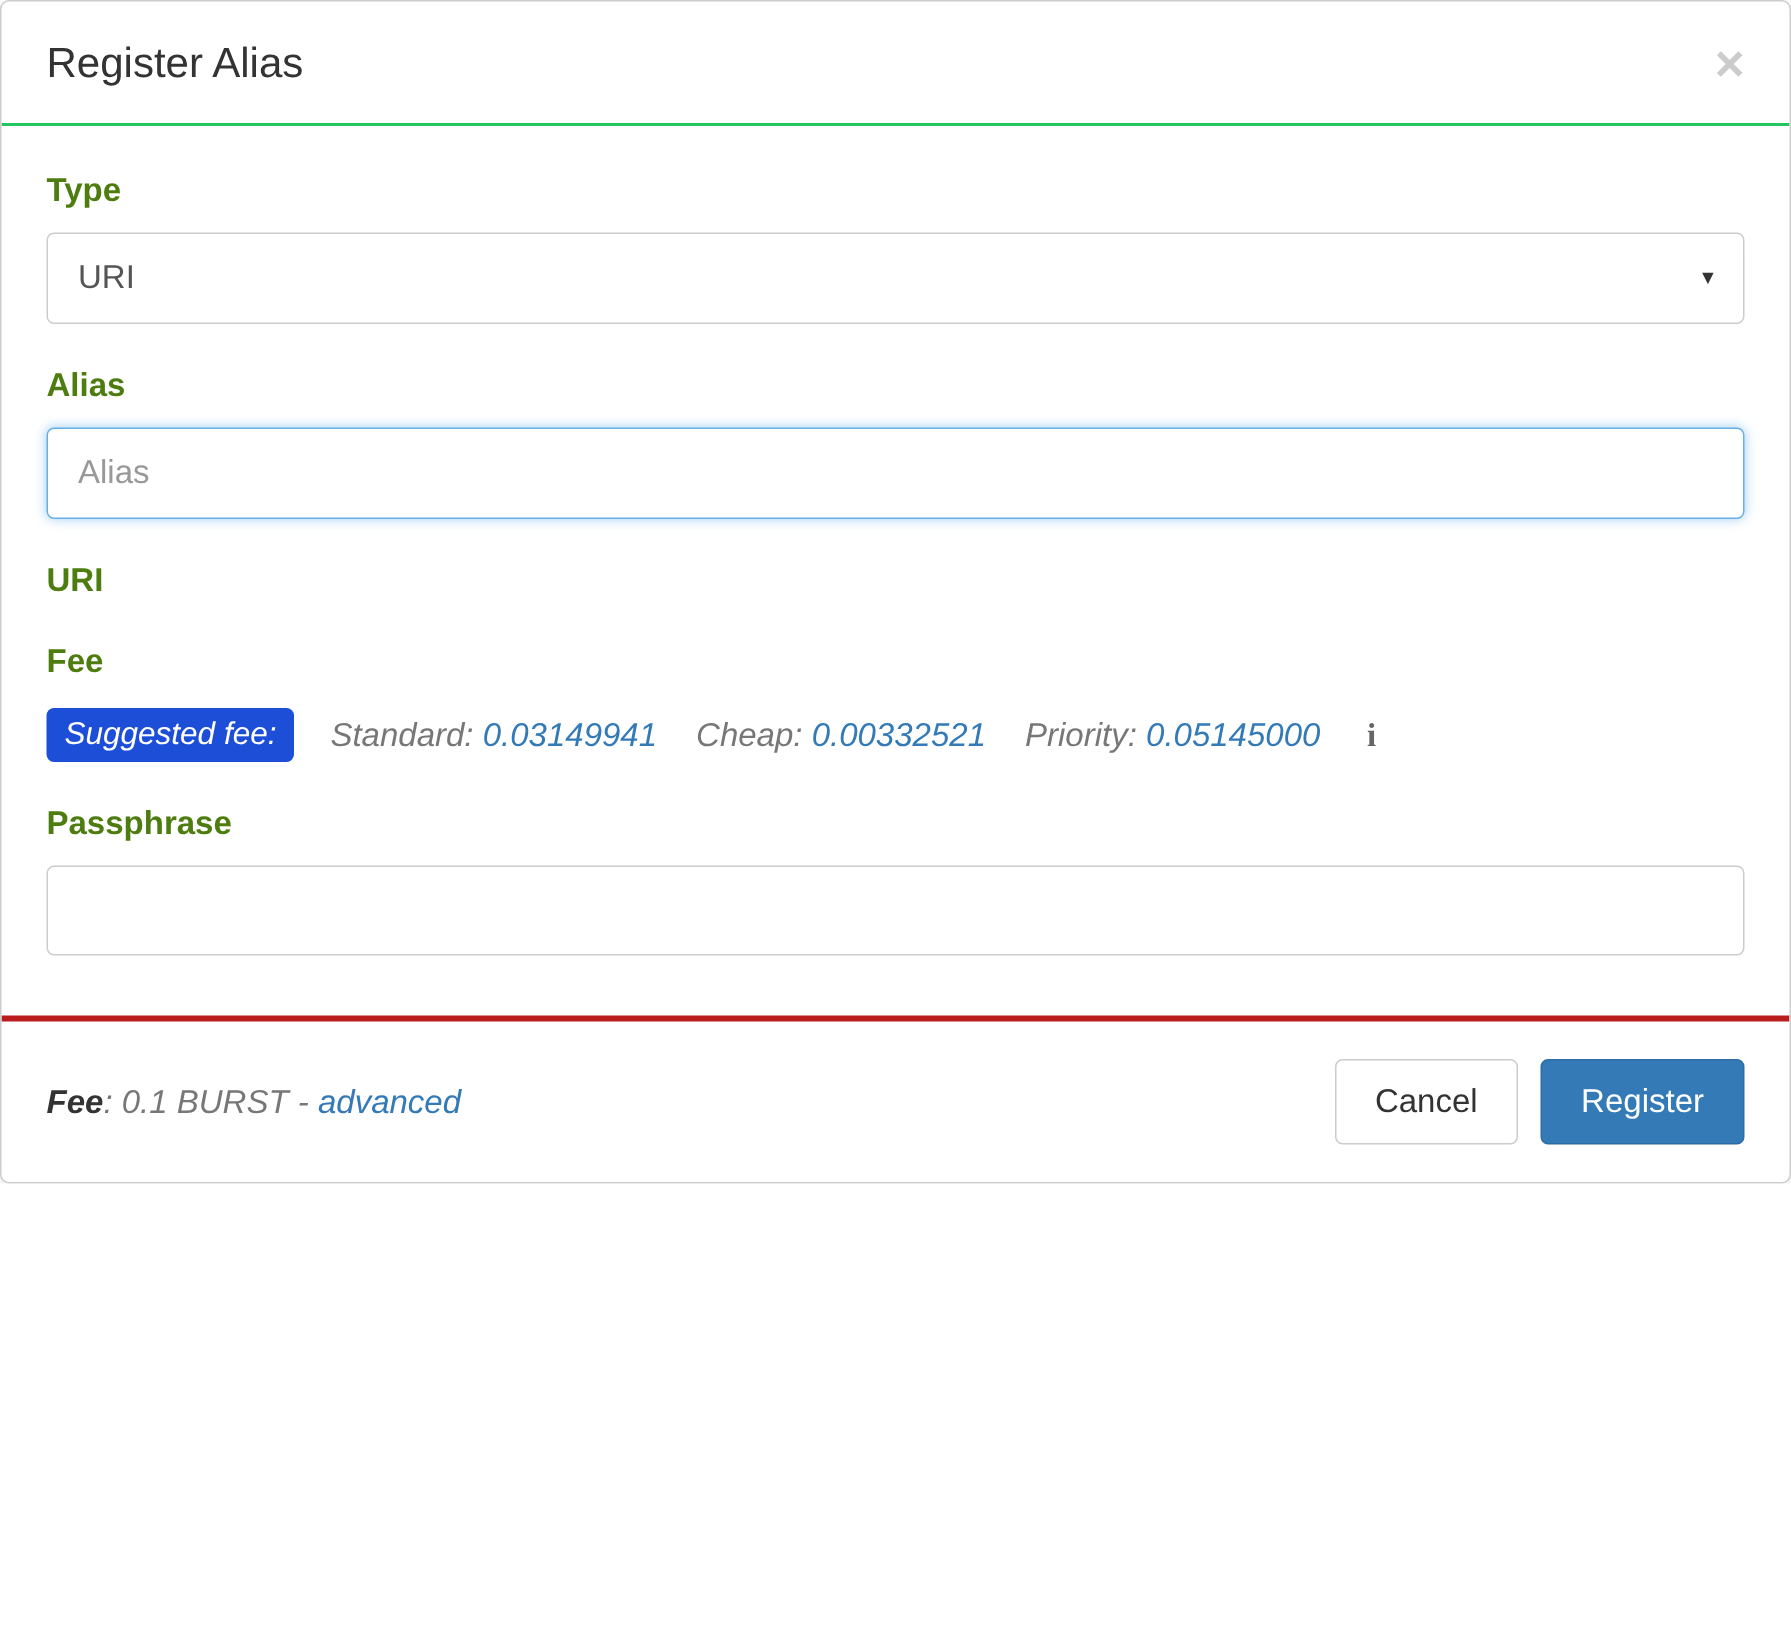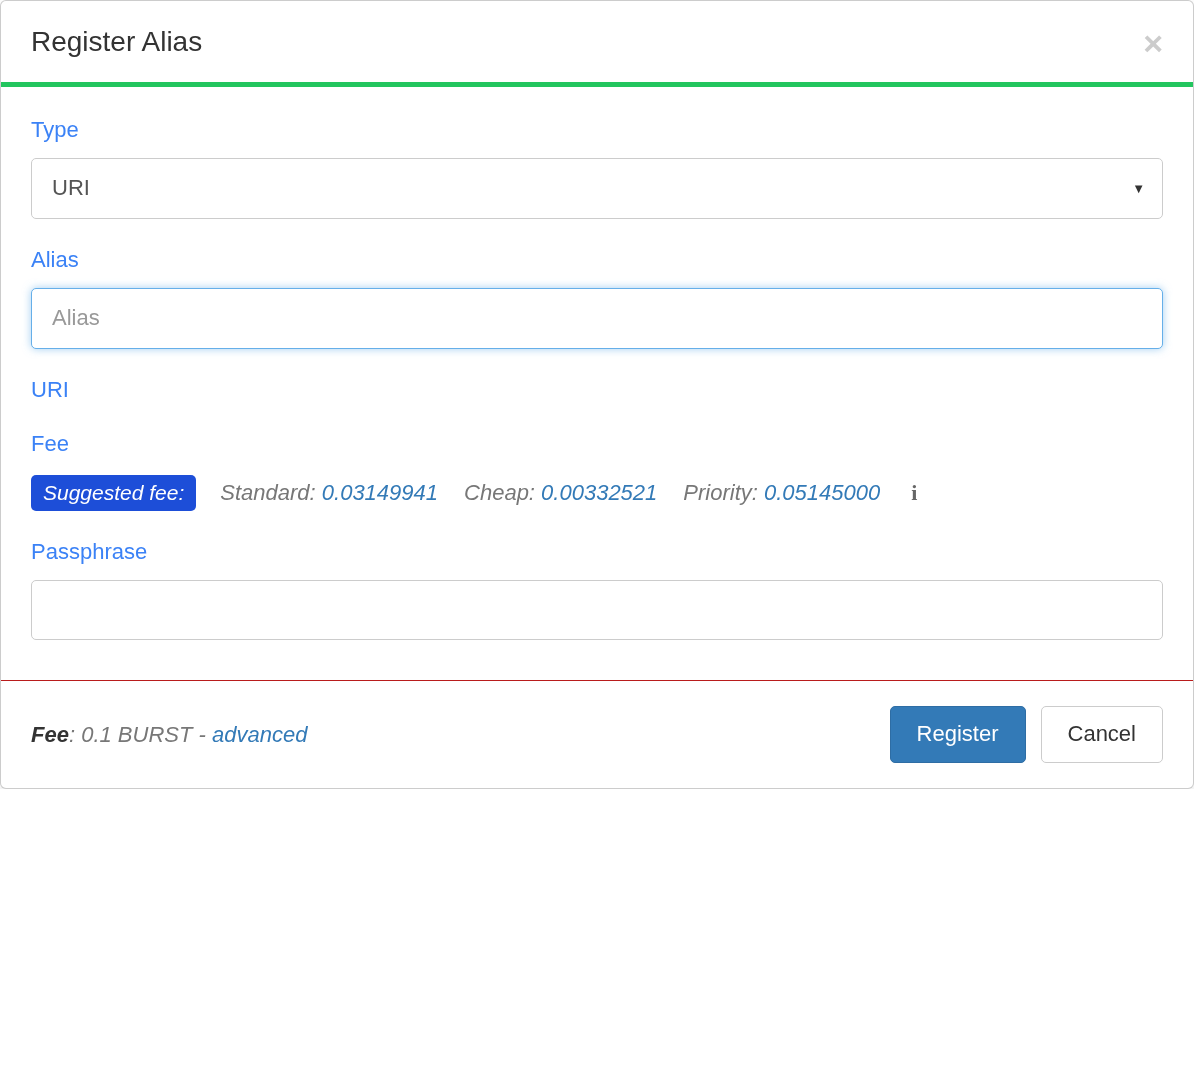--- a/index.html
+++ b/index.html
@@ -16,21 +16,21 @@
     .modal {
       width: 1194px;
       background: #fff;
       border-radius: 6px;
       border: 1px solid rgba(0,0,0,0.2);
       box-shadow: 0 5px 15px rgba(0,0,0,0.1);
       overflow: hidden;
     }
     .modal-header {
       padding: 25px 30px 22px 30px;
-      border-bottom: 5px solid #22c55e;
+      border-bottom: 2px solid #22c55e;
       display: flex;
       justify-content: space-between;
       align-items: flex-start;
     }
     .modal-title {
       font-size: 28px;
       font-weight: 500;
       color: #333;
     }
     .close-btn {
@@ -48,22 +48,22 @@
     }
     .form-group {
       margin-bottom: 28px;
     }
     .form-group:last-child {
       margin-bottom: 10px;
     }
     .form-label {
       display: block;
       font-size: 22px;
-      font-weight: normal;
-      color: #3b82f6;
+      font-weight: bold;
+      color: #4d7c0f;
       margin-bottom: 15px;
     }
     .form-control {
       width: 100%;
       padding: 14px 20px;
       font-size: 22px;
       line-height: 1.4;
       color: #555;
       background: #fff;
       border: 1px solid #ccc;
@@ -149,21 +149,21 @@
       font-style: normal;
       font-family: Georgia, serif;
       font-weight: bold;
       font-size: 22px;
       color: #666;
       margin-left: 5px;
       cursor: pointer;
     }
     .modal-footer {
       padding: 25px 30px;
-      border-top: 1px solid #b91c1c;
+      border-top: 4px solid #b91c1c;
       display: flex;
       justify-content: space-between;
       align-items: center;
     }
     .footer-info {
       font-size: 22px;
       color: #777;
       font-style: italic;
     }
     .footer-info .fee-label {
@@ -251,17 +251,17 @@
       <input type="password" class="form-control" style="">
     </div>
 
   </div>
 
   <div class="modal-footer">
     <div class="footer-info">
       <span class="fee-label">Fee</span><span>: 0.1 BURST - </span><span class="advanced-link">advanced</span>
     </div>
     <div class="footer-buttons">
+      <button class="btn btn-default">Cancel</button>
       <button class="btn btn-primary">Register</button>
-      <button class="btn btn-default">Cancel</button>
     </div>
   </div>
 </div>
 
 </body></html>

